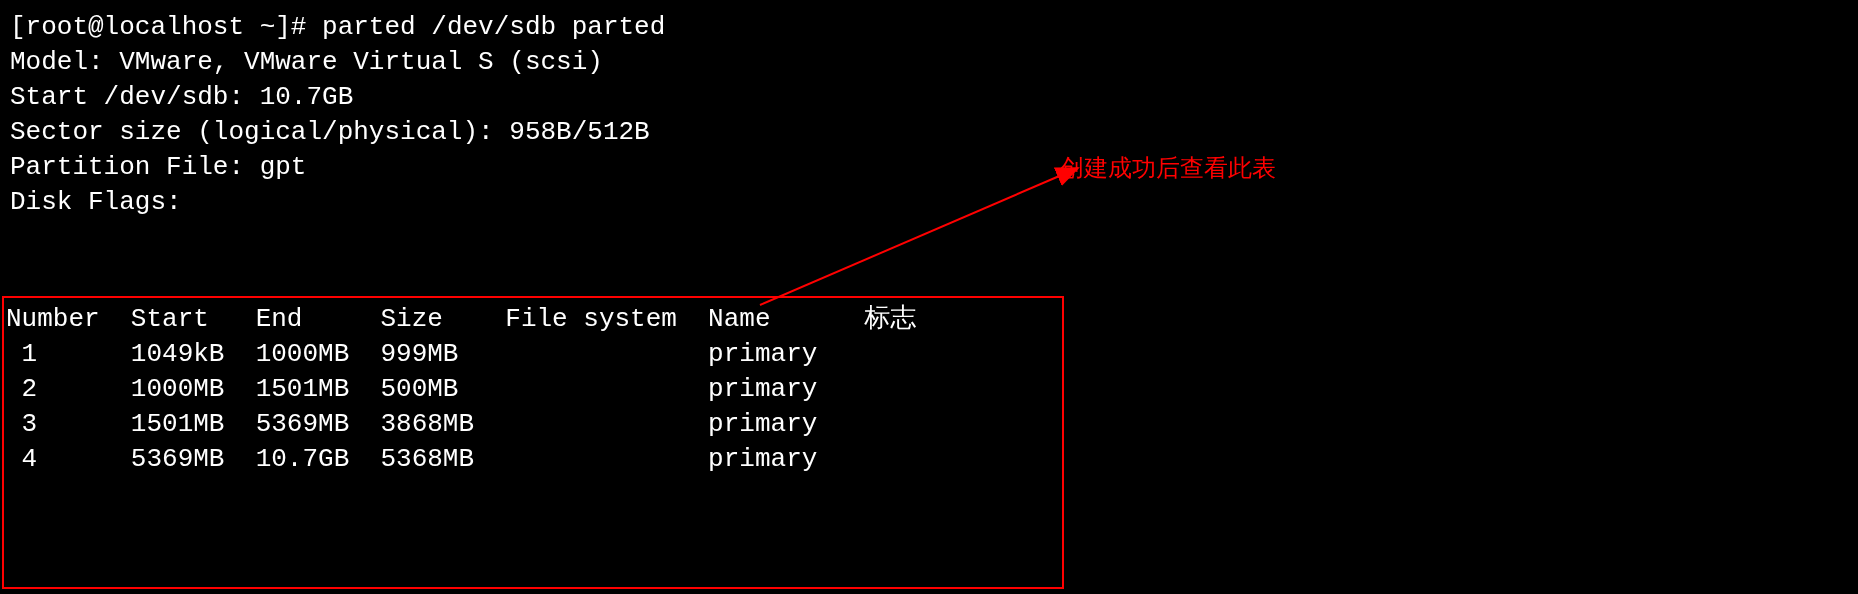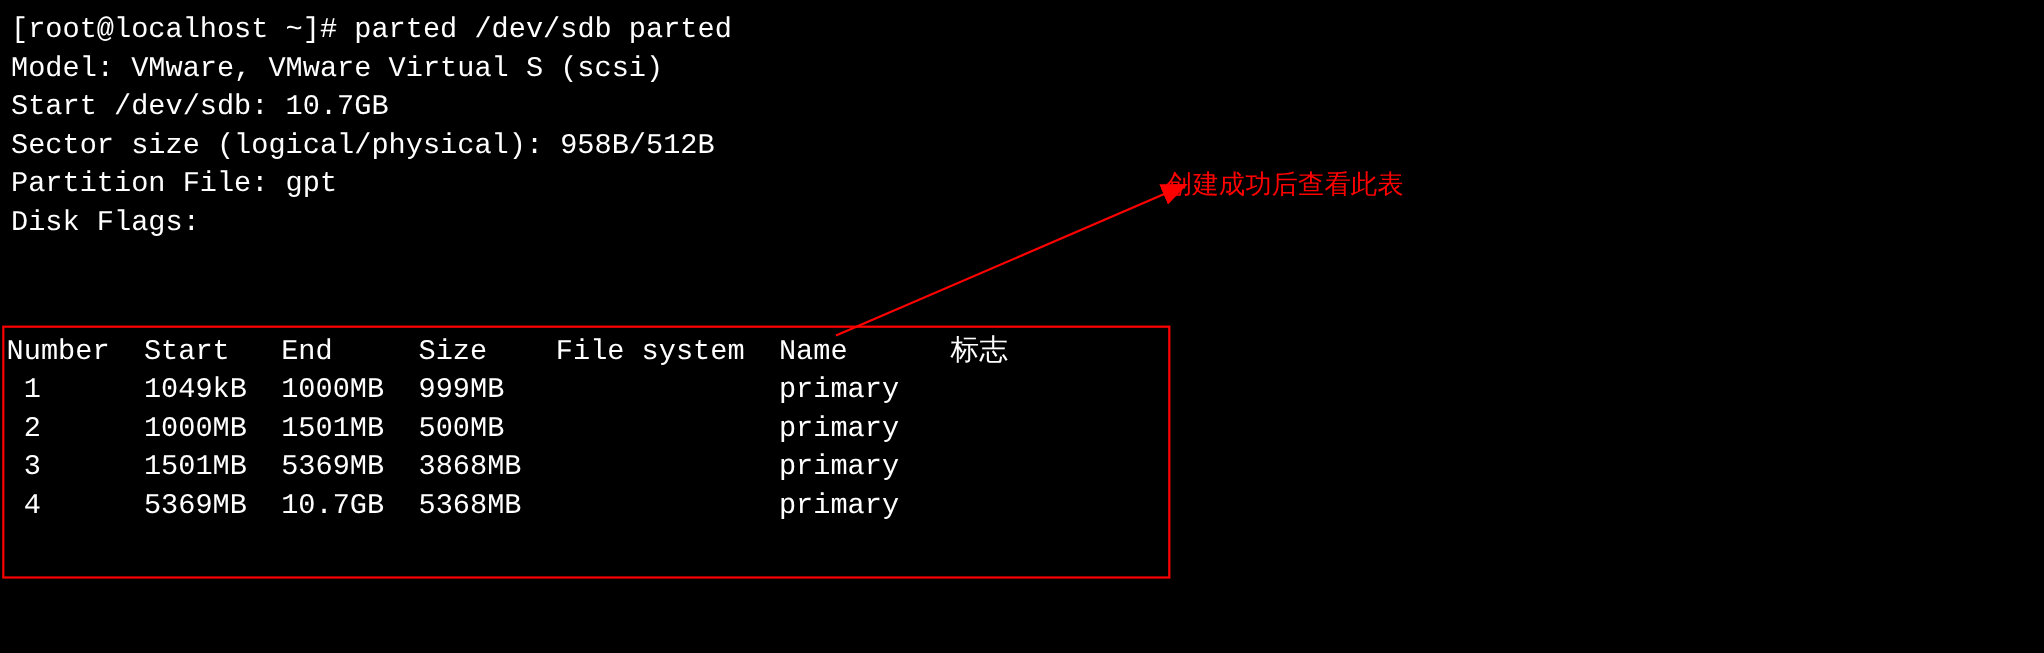--- a/index.html
+++ b/index.html
@@ -16,21 +16,21 @@
       padding: 10px 0 0 10px;
     }
     .line { white-space: pre; }
     .prompt { white-space: pre; }
     .table-box {
       border: 2px solid #ff0000;
       position: absolute;
       left: 2px;
       top: 296px;
       width: 1062px;
-      height: 230px;
+      height: 293px;
       padding: 4px 2px 0 2px;
     }
     .table-box .table-content { white-space: pre; color:#fff;}
     .annotation {
       position: absolute;
       color: #ff0000;
       font-family: Liberation Serif, serif;
       font-size: 24px;
       left: 1060px;
       top: 152px;

